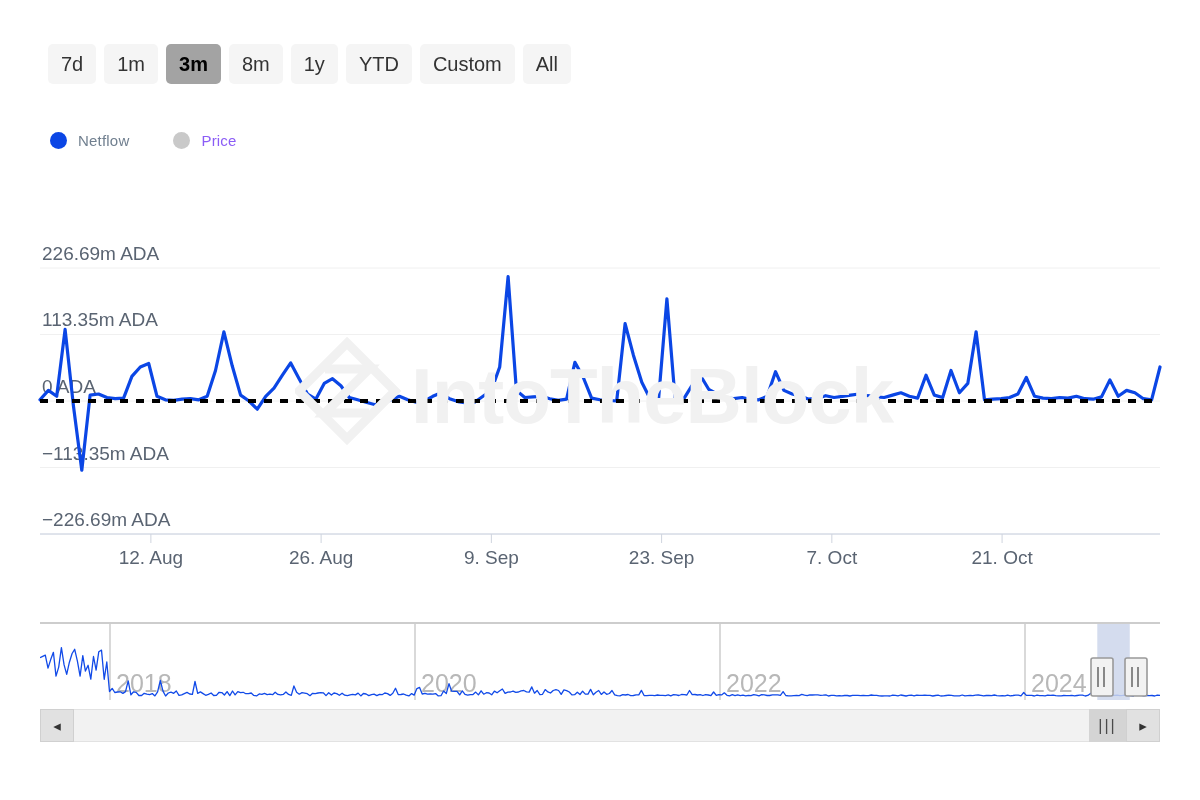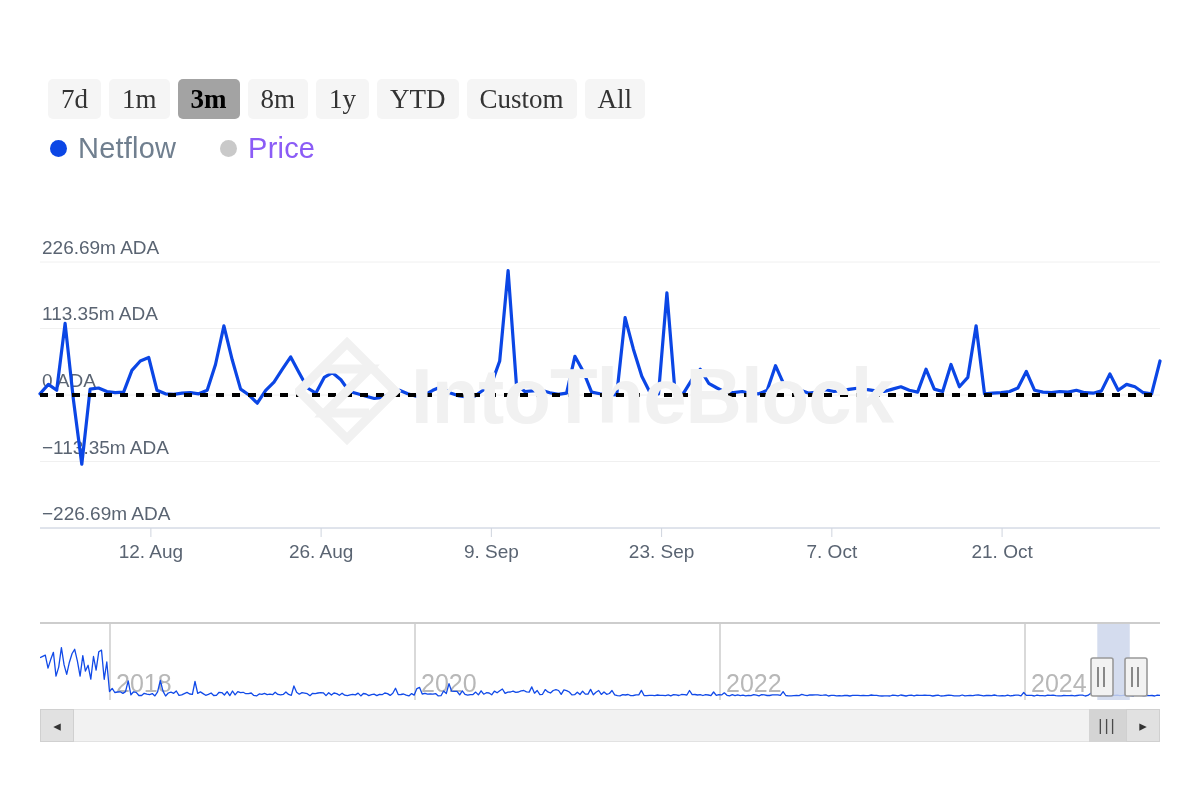--- a/index.html
+++ b/index.html
@@ -24,27 +24,26 @@
     top: 44px;
     display: flex;
     gap: 8px;
     align-items: center;
   }
   .range-btn {
     background: #f5f5f5;
     border: none;
     border-radius: 5px;
     padding: 9px 13px;
-    font-family: Liberation Serif, serif;
-    font-size: 27px;
+    font-family: Liberation Sans, sans-serif;
+    font-size: 20px;
     line-height: 22px;
     color: #333333;
     cursor: pointer;
     white-space: nowrap;
-    margin-top: 35px;
   }
   .range-btn.selected {
     font-weight: bold;
     background: #a3a3a3;
     color: #000000;
   }
 
   
   #legend {
     position: absolute;
@@ -60,34 +59,34 @@
     gap: 11px;
     cursor: pointer;
   }
   .legend-dot {
     width: 17px;
     height: 17px;
     border-radius: 50%;
     display: block;
   }
   .legend-label {
-    font-size: 29px;
+    font-size: 15px;
     letter-spacing: 0.2px;
     text-align: right;
   }
   .legend-item.netflow .legend-dot { background: #0b46e5; }
   .legend-item.netflow .legend-label { color: #707f8f; }
   .legend-item.price .legend-dot { background: #c9c9c9; }
   .legend-item.price .legend-label { color: #8b5cf6; }
 
   
   #plot-area {
     position: absolute;
     left: 0;
-    top: 188px;
+    top: 194px;
     width: 1200px;
     height: 400px;
   }
   #plot-svg { display: block; }
   .y-label {
     font-family: "Liberation Sans", sans-serif;
     font-size: 19px;
     fill: #5a6472;
   }
   .x-label {

